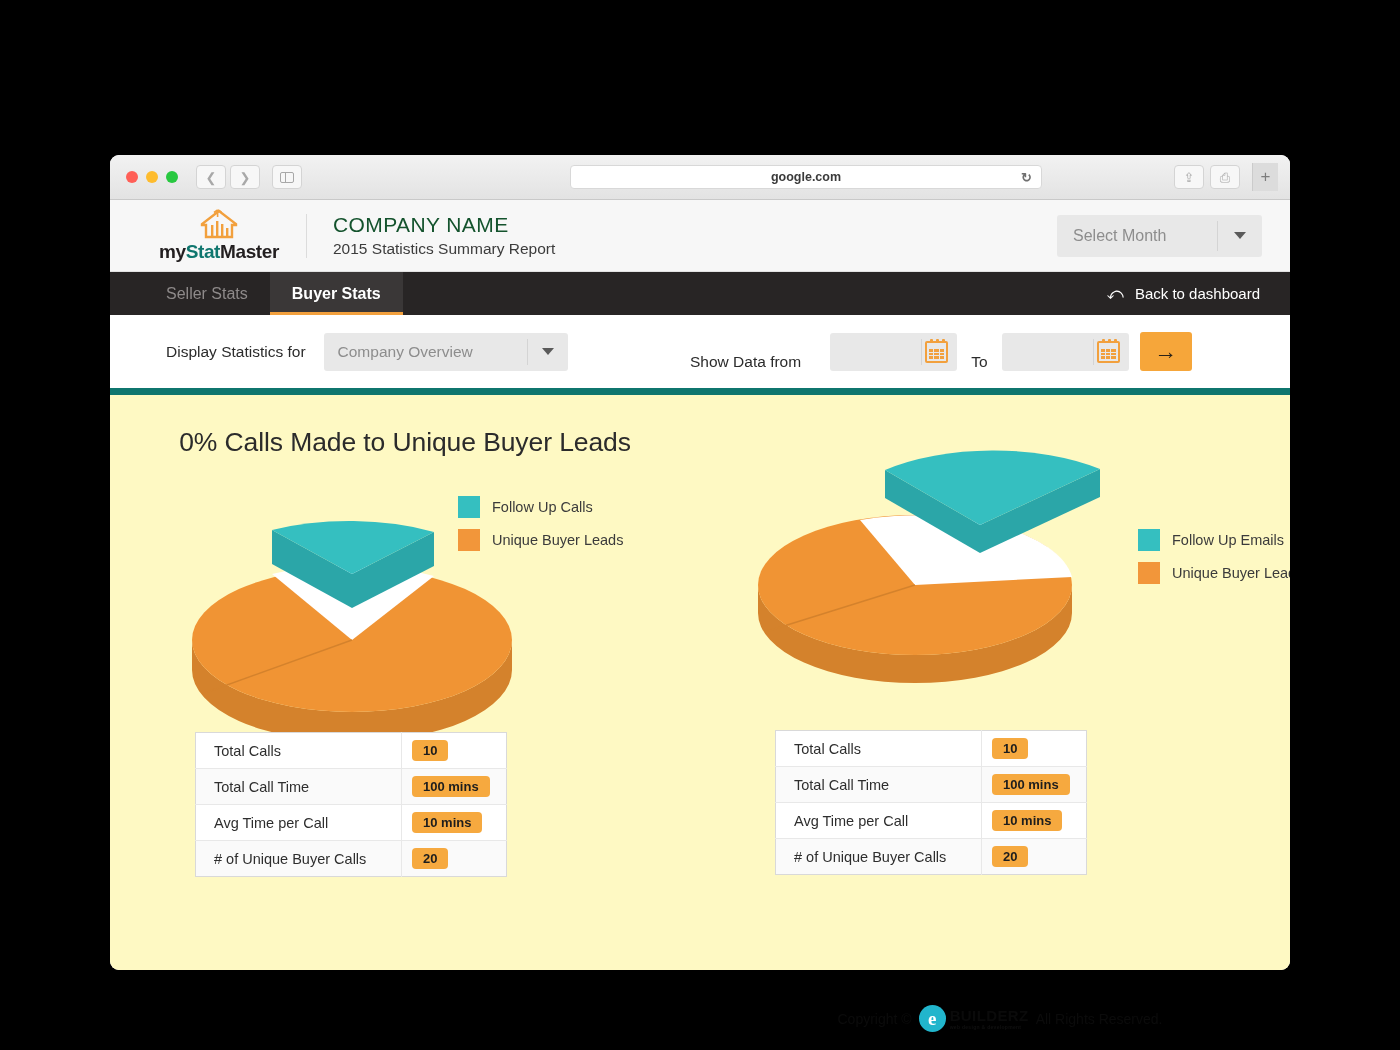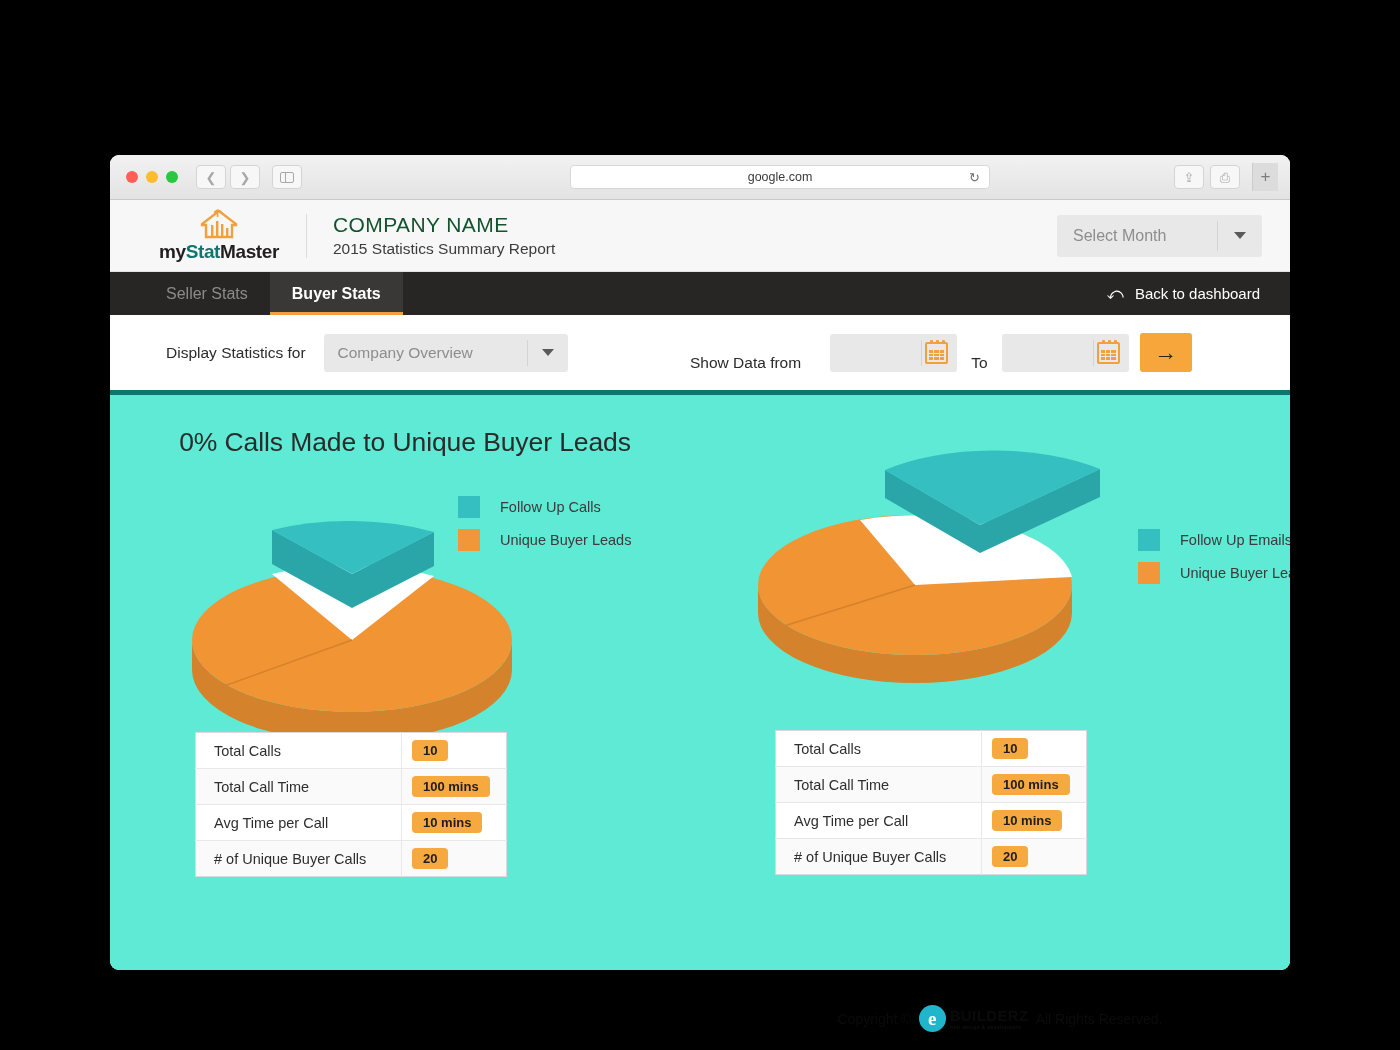--- a/index.html
+++ b/index.html
@@ -64,30 +64,31 @@
     content: "";
     position: absolute;
     left: 4px; top: -1px; bottom: -1px;
     width: 1.4px;
     background: #a8a8a8;
   }
 
   .addressbar {
     position: absolute;
     left: 460px;
-    width: 420px;
+    width: 472px;
     height: 24px;
     background: #ffffff;
     border: 1px solid #d8d8d8;
     border-radius: 4px;
     display: flex;
     align-items: center;
     justify-content: center;
     font-size: 12.5px;
     color: #3a3a3a;
+    font-weight: bold;
   }
   .reload-icon {
     position: absolute;
     right: 9px;
     font-size: 13px;
     color: #707070;
   }
 
   .right-group {
     position: absolute;
@@ -205,21 +206,21 @@
     gap: 11px;
     color: #ffffff;
     font-size: 15px;
   }
   .back-arrow { font-size: 16px; color: #ffffff; line-height: 1; }
 
   
   .filterbar {
     height: 80px;
     background: #ffffff;
-    border-bottom: 5px solid #0f766e;
+    border-bottom: 7px solid #0f766e;
     display: flex;
     align-items: center;
     padding-left: 56px;
     position: relative;
   }
   .filter-label {
     font-size: 15.5px;
     color: #2b2b2b;
     margin-right: 18px;
   }
@@ -299,21 +300,21 @@
     align-items: center;
     justify-content: center;
     color: #2b2318;
     font-size: 23px;
     line-height: 1;
   }
   .to-label { font-size: 15.5px; color: #2b2b2b; padding: 0 3px; }
 
   
   .content {
-    background: #5eead4;
+    background: #fef9c3;
     height: 575px;
     position: relative;
     padding-left: 28px;
   }
   .panel { position: absolute; top: 0; }
   .panel.left  { left: 0;   width: 590px; }
   .panel.right { left: 590px; width: 590px; }
 
   .chart-title {
     text-align: center;
@@ -324,21 +325,21 @@
     white-space: nowrap;
   }
 
   .pie-wrap { position: relative; height: 280px; }
   .legend {
     position: absolute;
     display: flex;
     flex-direction: column;
     gap: 11px;
   }
-  .legend-row { display: flex; align-items: center; gap: 20px; }
+  .legend-row { display: flex; align-items: center; gap: 12px; }
   .legend-swatch { width: 22px; height: 22px; }
   .legend-label { font-size: 14.5px; color: #3b3b3b; white-space: nowrap; }
 
   
   .stats-table {
     position: absolute;
     border: 1px solid #d9d9d9;
     border-collapse: collapse;
     background: #ffffff;
   }

